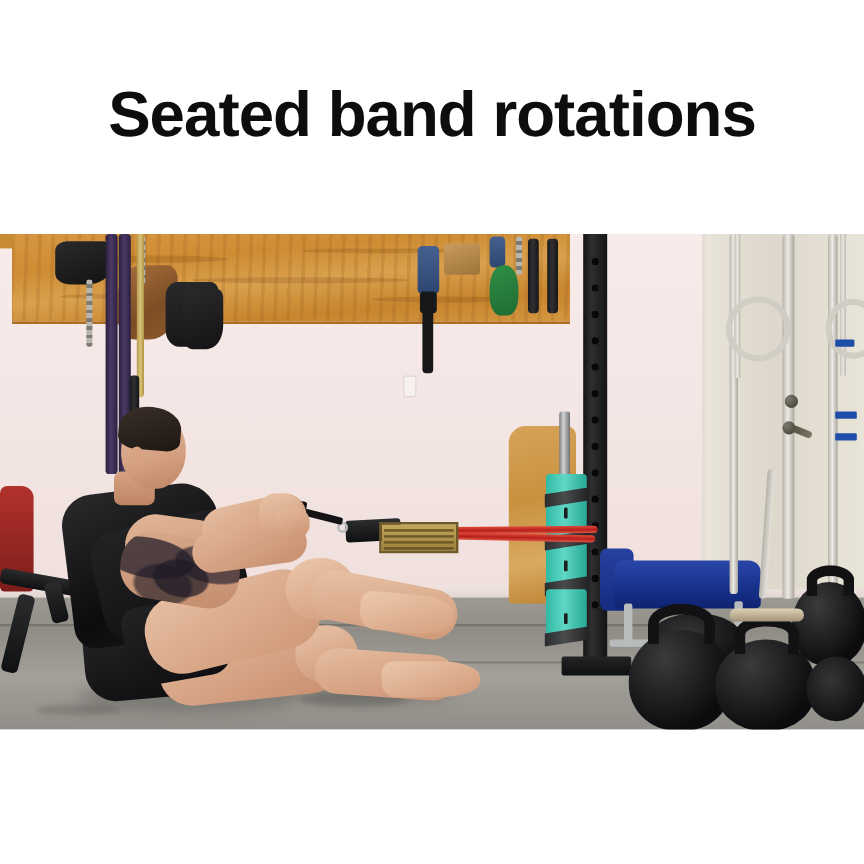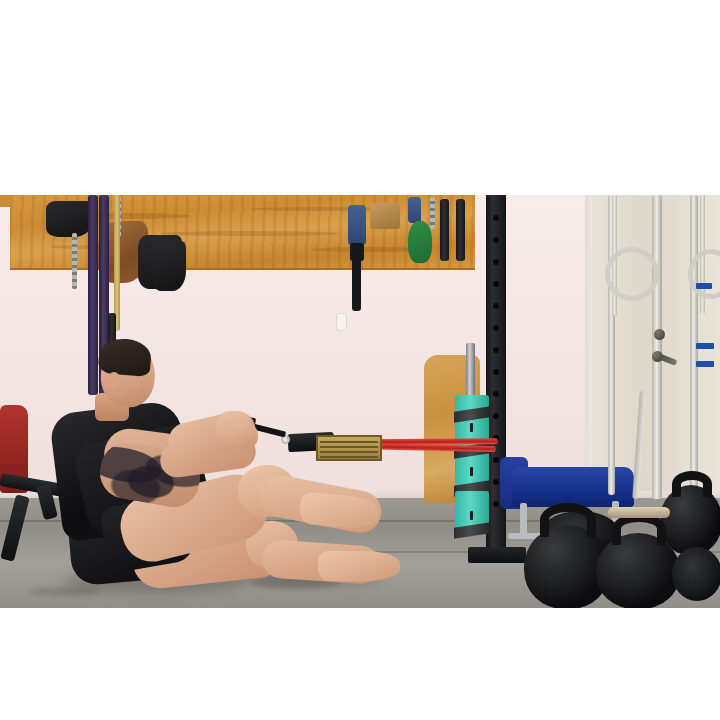--- a/index.html
+++ b/index.html
@@ -398,20 +398,23 @@
   .shadow{
     position:absolute;border-radius:50%;
     background:rgba(40,38,36,.28);filter:blur(6px);
   }
 </style>
 </head>
 <body>
 
 <div class="page">
 
+  <div class="title-bar">
+    <div class="title-text">Seated band rotations</div>
+  </div>
 
   <div class="photo">
 
     <div class="wall"></div>
     <div class="wall-right-edge"></div>
     <div class="wall-right-panel"></div>
     <div class="baseboard"></div>
     <div class="floor"></div>
     <div class="floor-seam"></div>
     <div class="floor-seam2"></div>

